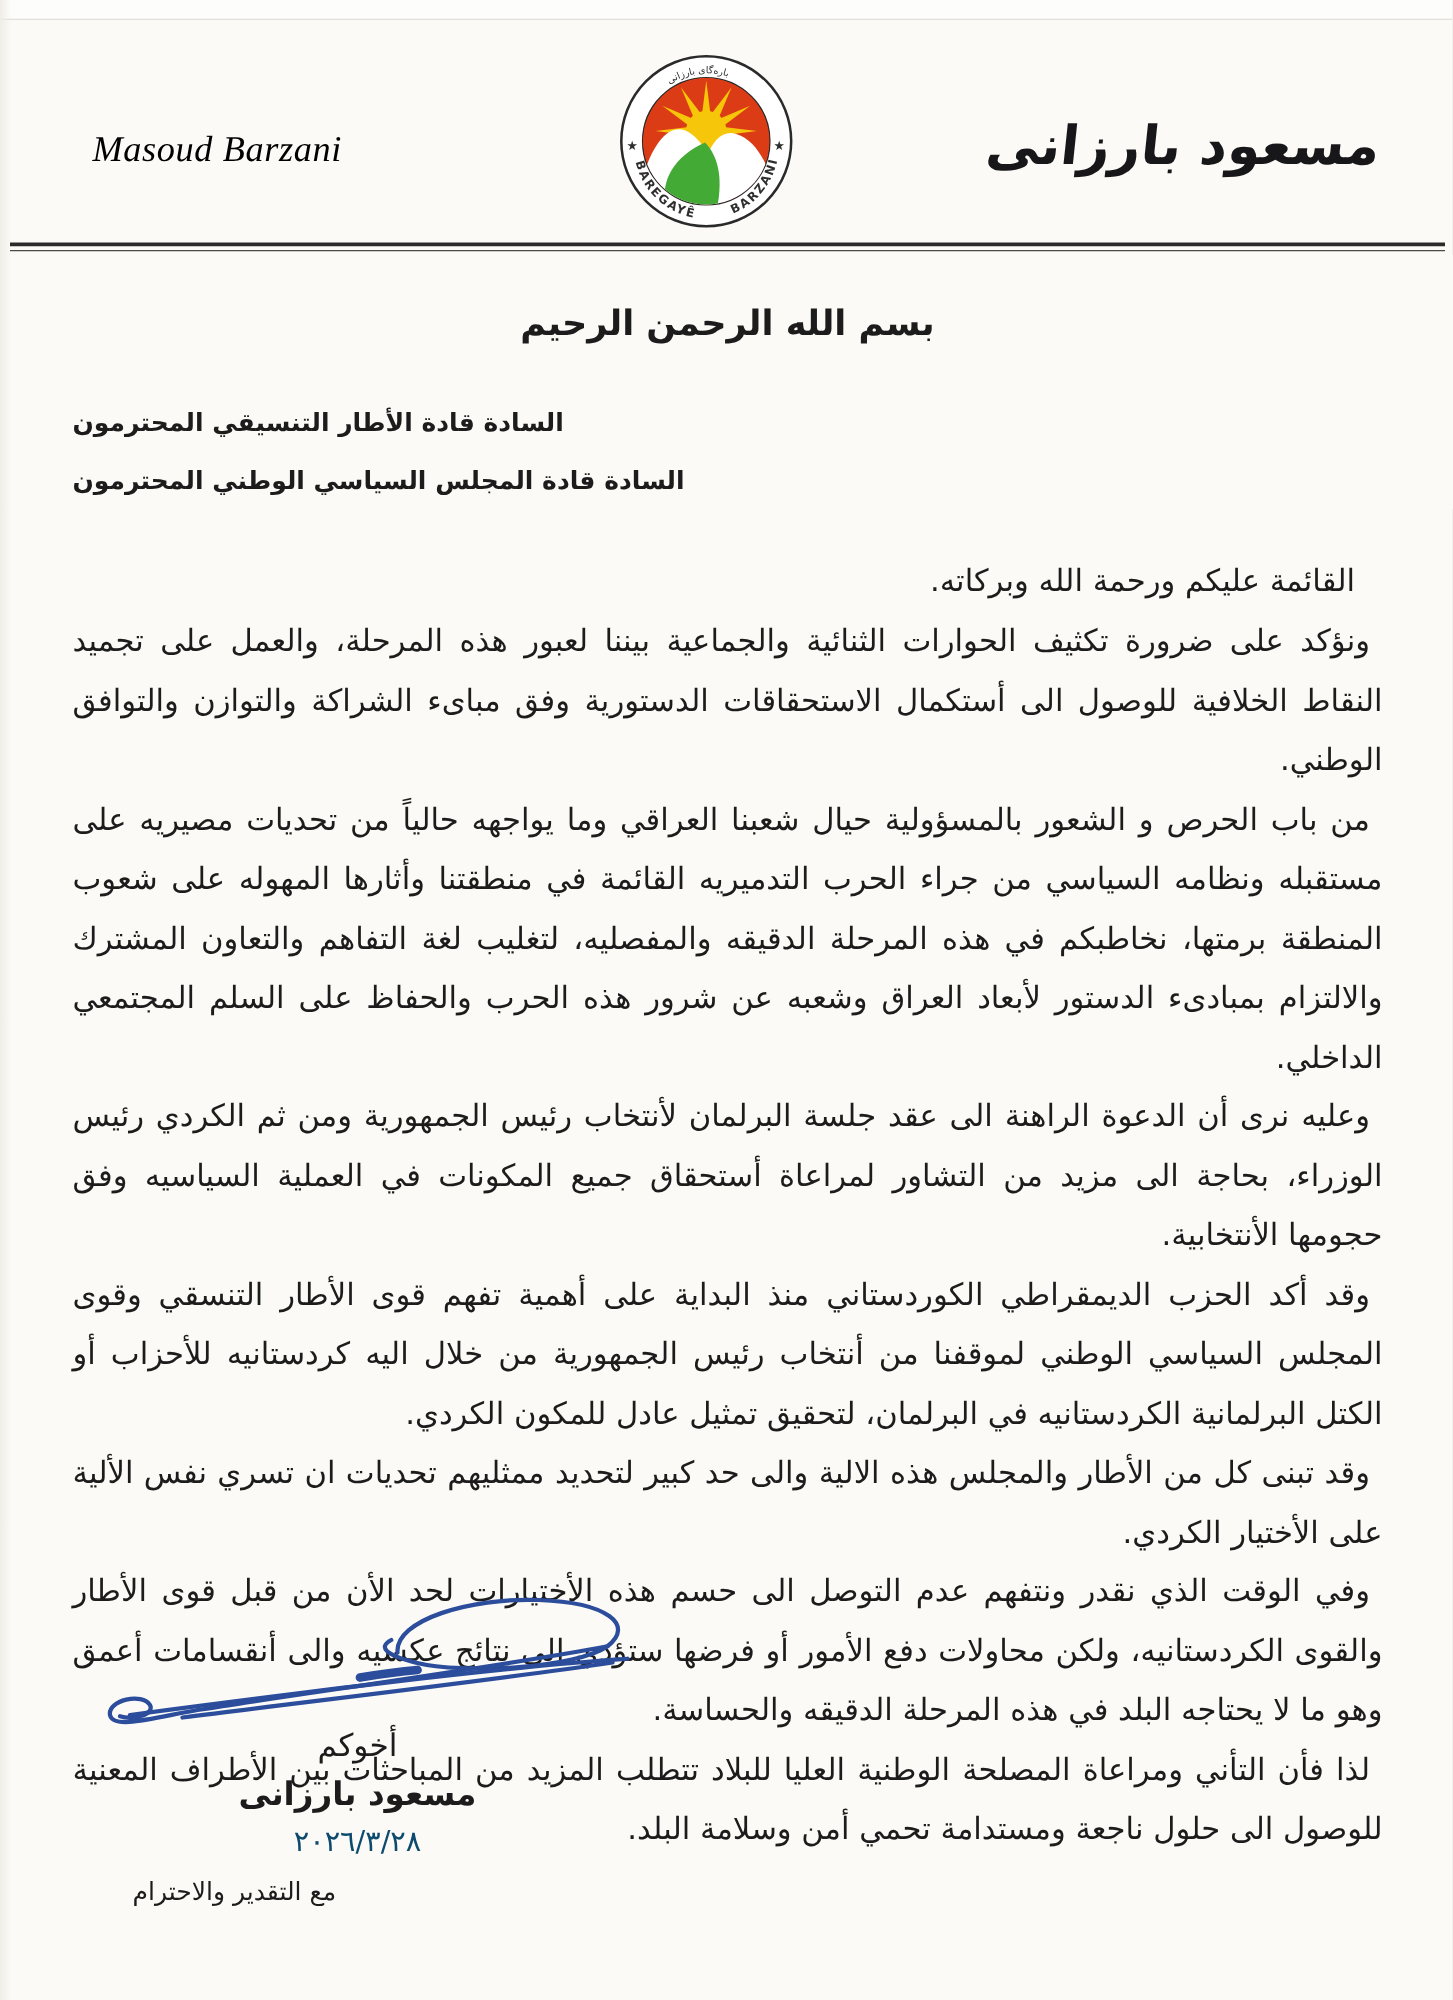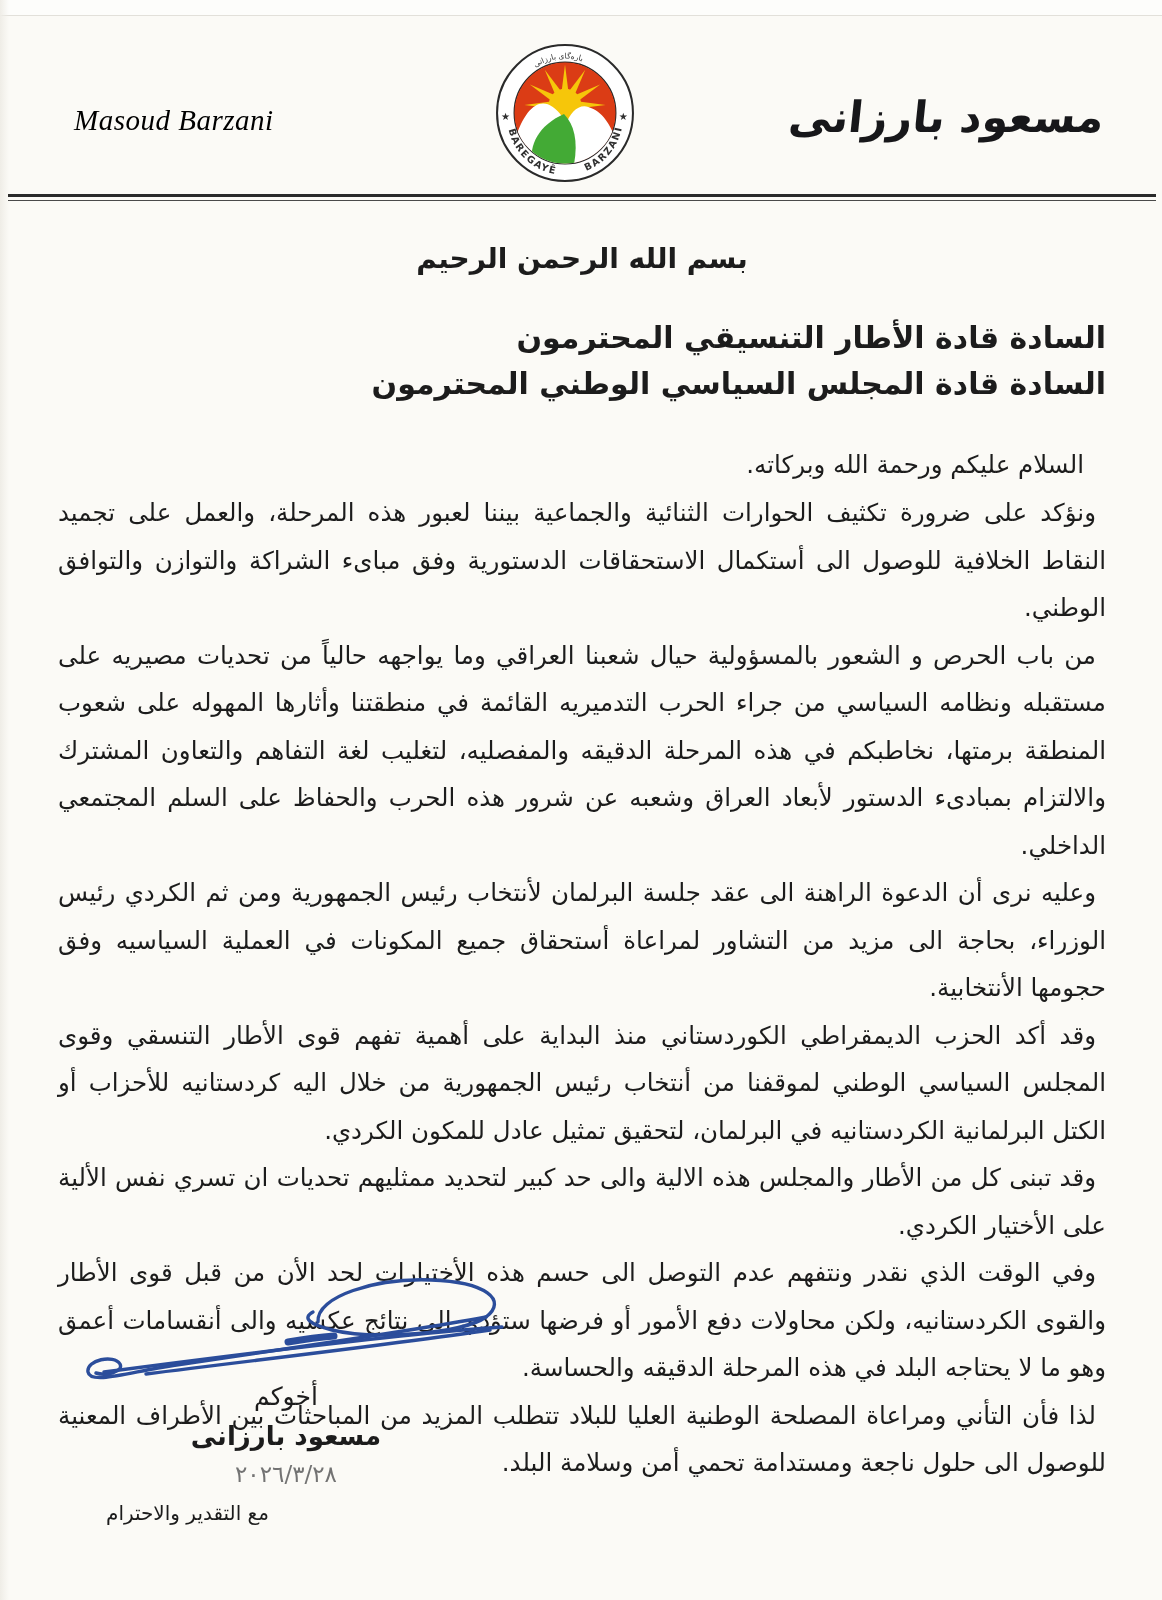--- a/index.html
+++ b/index.html
@@ -42,22 +42,22 @@
     direction:rtl;
     padding:0 56px 0 58px;
     margin-top:46px;
   }
   .basmala{
     margin:0 0 40px 0;
     text-align:center;
     font-weight:bold;font-size:28px;
   }
   .addressees p{
-    margin:0;text-align:right;
-    font-weight:bold;font-size:30px;line-height:46px;
+    margin:0;text-align:left;
+    font-weight:bold;font-size:20px;line-height:46px;
   }
   .greeting{
     margin:34px 0 0 0;
     font-size:24.5px;line-height:48px;
     text-indent:22px;
   }
   .para{
     margin:0;
     font-size:24.5px;line-height:47.5px;
     text-align:justify;
@@ -71,21 +71,21 @@
   }
 
   
   .sig-block{
     position:absolute;left:66px;top:1272px;width:440px;
     text-align:center;direction:rtl;
   }
   .sig-svg{display:block;width:440px;height:122px;}
   .sig-pre{font-size:25px;margin-top:-12px;}
   .sig-name{font-size:26px;font-weight:bold;margin-top:10px;}
-  .sig-date{font-size:23px;margin-top:10px;letter-spacing:2px;color:#737373;}
+  .sig-date{font-size:23px;margin-top:10px;letter-spacing:2px;color:#0c4a6e;}
 </style>
 </head>
 <body>
 
 <div class="page">
   <div class="scan-top"></div>
   <div class="scan-left"></div>
 
   <header class="letterhead">
     <div class="latin-name">Masoud Barzani</div>
@@ -150,21 +150,21 @@
   </div>
 
   <main class="letter">
     <p class="basmala">بسم الله الرحمن الرحيم</p>
 
     <div class="addressees">
       <p>السادة قادة الأطار التنسيقي المحترمون</p>
       <p>السادة قادة المجلس السياسي الوطني المحترمون</p>
     </div>
 
-    <p class="greeting">السلام عليكم ورحمة الله وبركاته.</p>
+    <p class="greeting">القائمة عليكم ورحمة الله وبركاته.</p>
 
     <p class="para">ونؤكد على ضرورة تكثيف الحوارات الثنائية والجماعية بيننا لعبور هذه المرحلة، والعمل على تجميد النقاط الخلافية للوصول الى أستكمال الاستحقاقات الدستورية وفق مباىء الشراكة والتوازن والتوافق الوطني.</p>
     <p class="para">من باب الحرص و الشعور بالمسؤولية حيال شعبنا العراقي وما يواجهه حالياً من تحديات مصيريه على مستقبله ونظامه السياسي من جراء الحرب التدميريه القائمة في منطقتنا وأثارها المهوله على شعوب المنطقة برمتها، نخاطبكم في هذه المرحلة الدقيقه والمفصليه، لتغليب لغة التفاهم والتعاون المشترك والالتزام بمبادىء الدستور لأبعاد العراق وشعبه عن شرور هذه الحرب والحفاظ على السلم المجتمعي الداخلي.</p>
     <p class="para">وعليه نرى أن الدعوة الراهنة الى عقد جلسة البرلمان لأنتخاب رئيس الجمهورية ومن ثم الكردي رئيس الوزراء، بحاجة الى مزيد من التشاور لمراعاة أستحقاق جميع المكونات في العملية السياسيه وفق حجومها الأنتخابية.</p>
     <p class="para">وقد أكد الحزب الديمقراطي الكوردستاني منذ البداية على أهمية تفهم قوى الأطار التنسقي وقوى المجلس السياسي الوطني لموقفنا من أنتخاب رئيس الجمهورية من خلال اليه كردستانيه للأحزاب أو الكتل البرلمانية الكردستانيه في البرلمان، لتحقيق تمثيل عادل للمكون الكردي.</p>
     <p class="para">وقد تبنى كل من الأطار والمجلس هذه الالية والى حد كبير لتحديد ممثليهم تحديات ان تسري نفس الألية على الأختيار الكردي.</p>
     <p class="para">وفي الوقت الذي نقدر ونتفهم عدم التوصل الى حسم هذه الأختيارات لحد الأن من قبل قوى الأطار والقوى الكردستانيه، ولكن محاولات دفع الأمور أو فرضها ستؤدي الى نتائج عكسيه والى أنقسامات أعمق وهو ما لا يحتاجه البلد في هذه المرحلة الدقيقه والحساسة.</p>
     <p class="para">لذا فأن التأني ومراعاة المصلحة الوطنية العليا للبلاد تتطلب المزيد من المباحثات بين الأطراف المعنية للوصول الى حلول ناجعة ومستدامة تحمي أمن وسلامة البلد.</p>
 
     <p class="closing">مع التقدير والاحترام</p>

